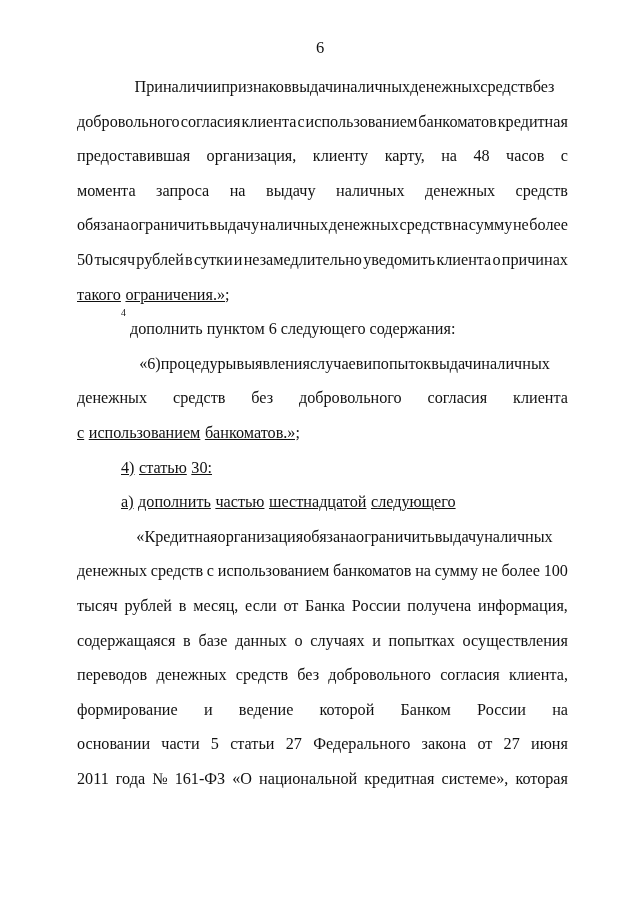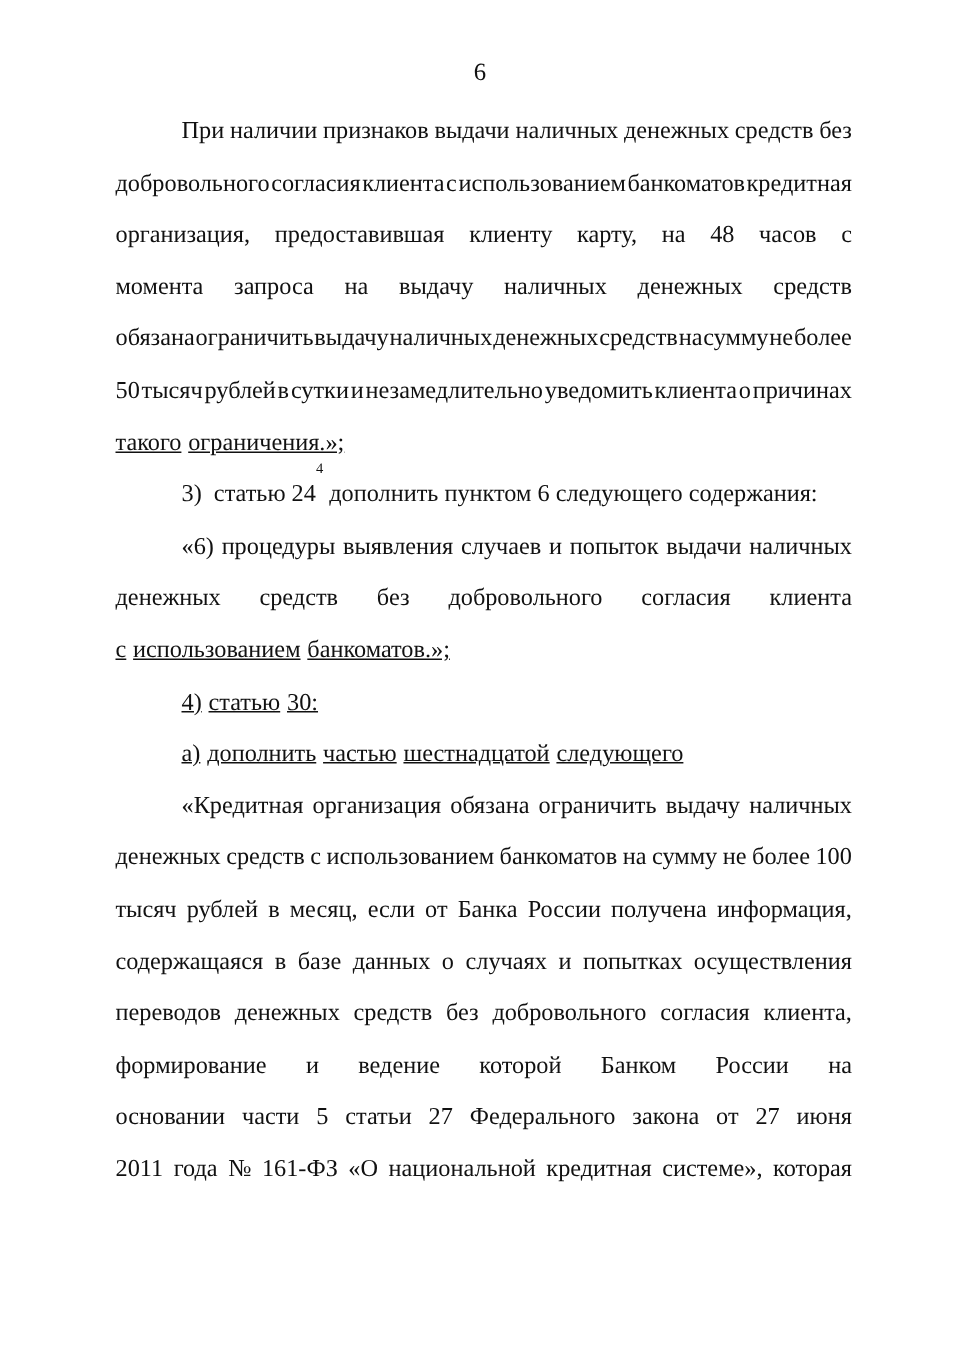--- a/index.html
+++ b/index.html
@@ -33,20 +33,21 @@
     }
     .line {
       height: 34.6px;
       line-height: 28px;
       white-space: nowrap;
       display: flex;
       justify-content: space-between;
     }
     .line.indent {
       padding-left: 44px;
+      justify-content: center;
     }
     .line.last {
       justify-content: flex-start;
     }
     .line.last .w {
       margin-right: 0.28em;
       text-decoration: underline;
     }
     sup {
       font-size: 0.6em;
@@ -76,22 +77,22 @@
     <div class="line">
         <span class="w">добровольного</span>
         <span class="w">согласия</span>
         <span class="w">клиента</span>
         <span class="w">с</span>
         <span class="w">использованием</span>
         <span class="w">банкоматов</span>
         <span class="w">кредитная</span>
       </div>
     <div class="line">
+        <span class="w">предоставившая</span>
         <span class="w">организация,</span>
-        <span class="w">предоставившая</span>
         <span class="w">клиенту</span>
         <span class="w">карту,</span>
         <span class="w">на</span>
         <span class="w">48</span>
         <span class="w">часов</span>
         <span class="w">с</span>
       </div>
     <div class="line">
         <span class="w">момента</span>
         <span class="w">запроса</span>
@@ -127,21 +128,20 @@
         <span class="w">причинах</span>
       </div>
     <div class="line last">
         <span class="w">такого</span>
         <span class="w">ограничения.»;</span>
       </div>
   </div>
 
   <div>
     <div class="line indent last">
-      <span style="white-space:pre">3)  статью 24</span>
         <sup>4</sup>
         <span style="white-space:pre"> дополнить пунктом 6 следующего содержания:</span>
     </div>
   </div>
 
   <div>
     <div class="line indent">
         <span class="w">«6)</span>
         <span class="w">процедуры</span>
         <span class="w">выявления</span>

